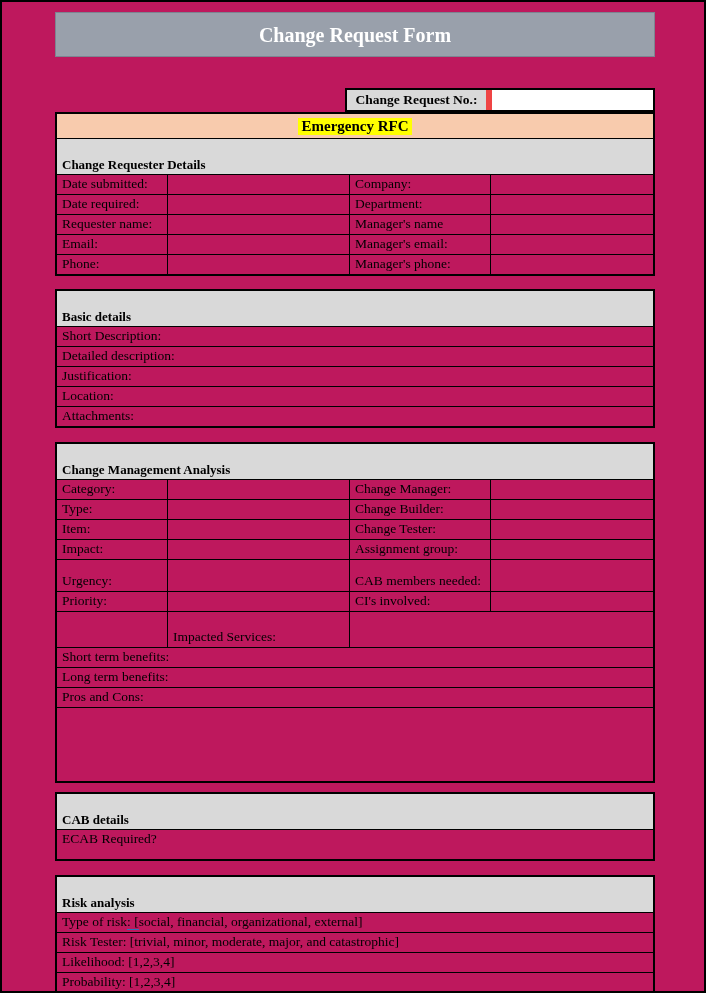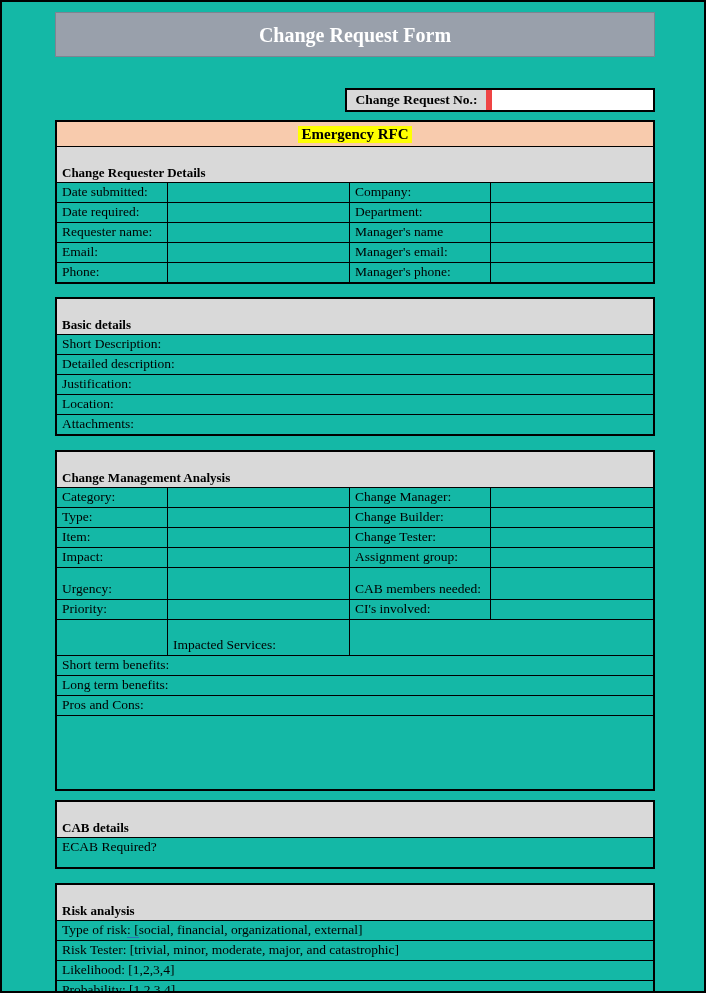--- a/index.html
+++ b/index.html
@@ -1,21 +1,21 @@
 <!DOCTYPE html>
 <html style="--c-titlebar-bg: #99a0ab; --c-titlebar-border: #7d8491; --c-banner-bg: #f8cbad; --c-highlight: #ffff00; --c-section-bg: #d9d9d9; --c-table-border: #000000; --c-grammar-underline: #2e75b6;"><head>
 <meta charset="utf-8">
 <style>
   html,body { margin:0; padding:0; background:#fff; }
   .page {
     position:relative;
     width:706px; height:993px;
     box-sizing:border-box;
     border:2px solid #000;
-    background:#14b8a6;
+    background:#be185d;
     font-family:"Liberation Serif", serif;
     color:#000;
     overflow:hidden;
   }
   .blk { width:600px; margin-left:53px; box-sizing:border-box; }
 
   
   .titlebar {
     margin-top:10px; height:45px; line-height:45px;
     background:var(--c-titlebar-bg, #99a0ab);
@@ -65,21 +65,21 @@
   }
   .sect-row .c { font-weight:bold; font-size:13px; padding-top:18px; }
   .data-row { min-height:18.5px; }
   .h-tall1 { min-height:31px; }
   .h-tall2 { min-height:35px; }
   .vbot .c { display:flex; align-items:flex-end; }
   .ecab-row { min-height:29px; }
   .notes-cma { height:73px; }
   .notes-risk { height:43px; }
 
-  .mt-em  { margin-top:8px; }
+  .mt-em  { margin-top:0; }
   .mt-bas { margin-top:13px; }
   .mt-cma { margin-top:14px; }
   .mt-cab { margin-top:9px;  }
   .mt-rsk { margin-top:14px; }
 
   .fieldrow { display:flex; }
   .fieldrow .fill { flex:1; }
 
   .grammar { border-bottom:1.5px solid var(--c-grammar-underline, #2e75b6); }
 </style>

